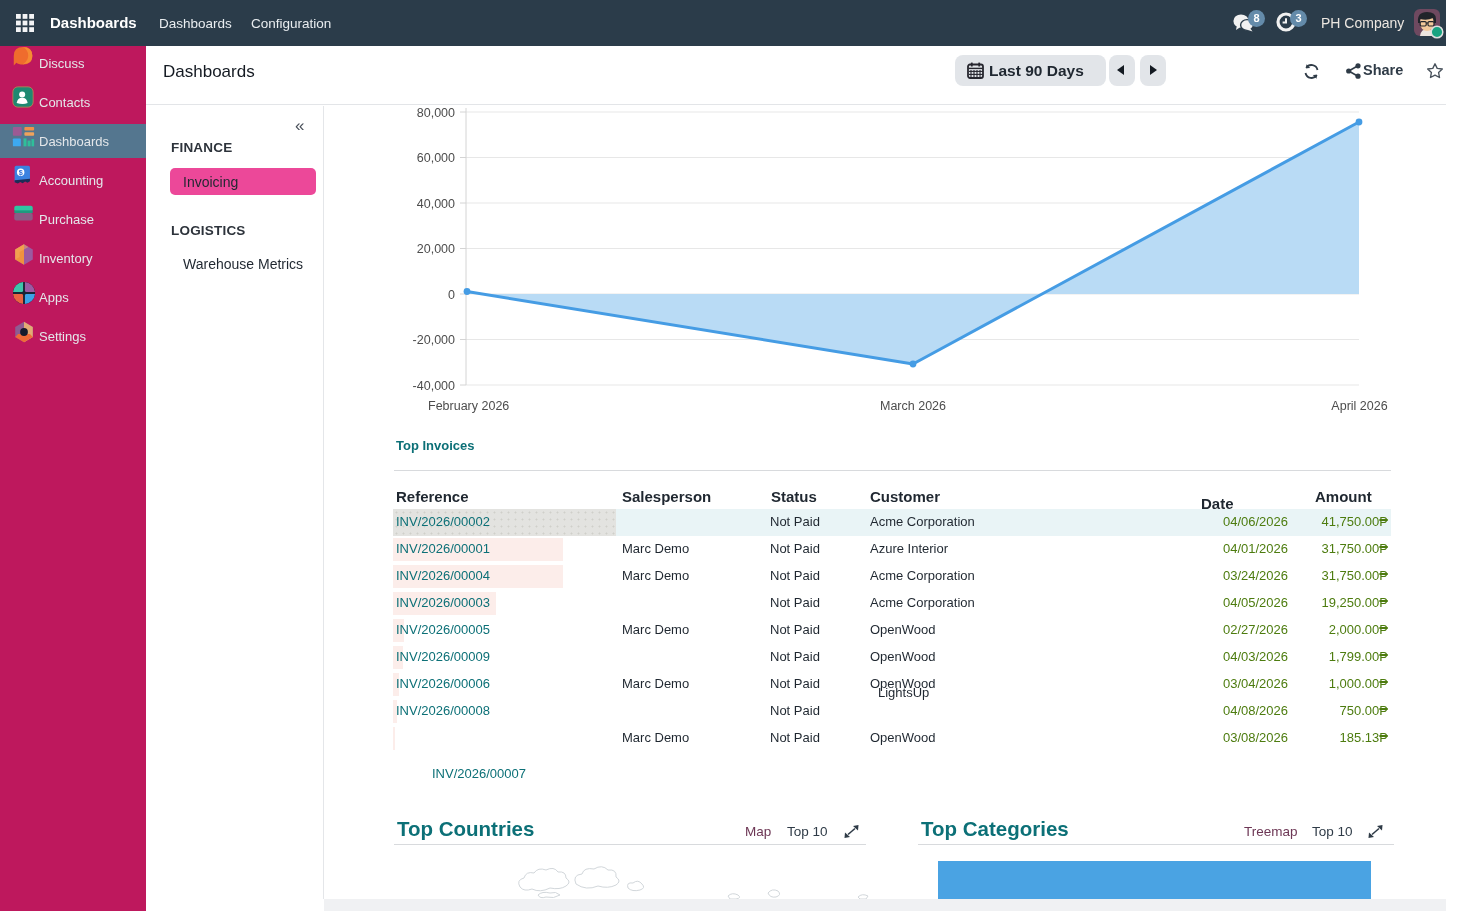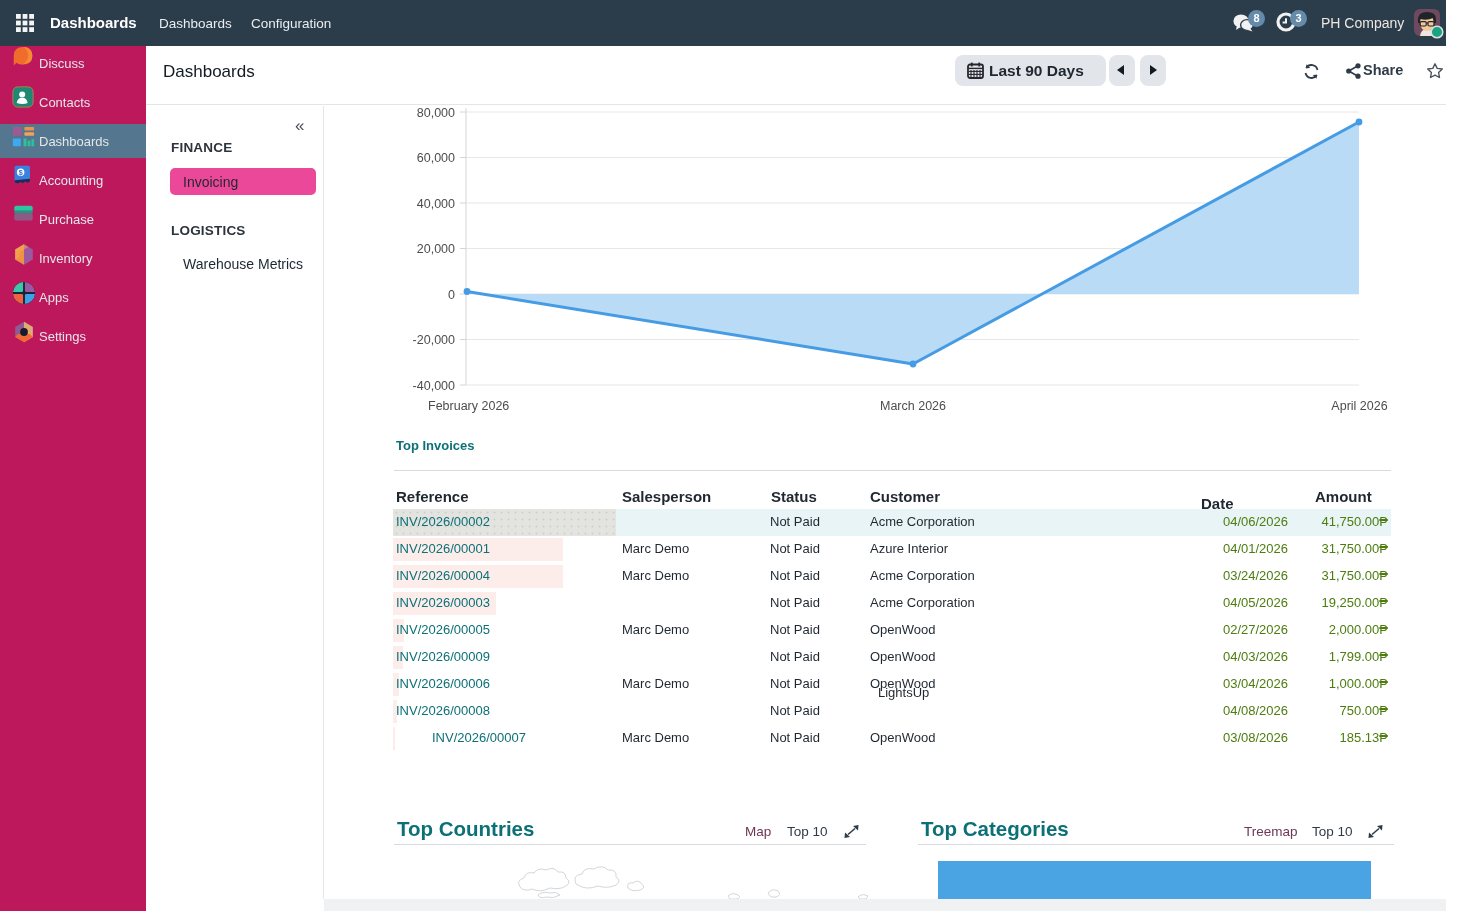--- a/index.html
+++ b/index.html
@@ -313,21 +313,21 @@
     <div class="cell" style="left:622px;top:676px;">Marc Demo</div>
     <div class="cell" style="left:770px;top:676px;">Not Paid</div>
     <div class="cell" style="left:870px;top:676px;">OpenWood</div>
     <div class="num" style="left:1188px;top:676px;width:100px;">03/04/2026</div>
     <div class="num" style="left:1238px;top:676px;width:150px;">1,000.00₱</div>
     <div class="ref" style="top:703px;">INV/2026/00008</div>
     <div class="cell" style="left:770px;top:703px;">Not Paid</div>
     <div class="cell" style="left:870px;top:685px;margin-left:8px;">LightsUp</div>
     <div class="num" style="left:1188px;top:703px;width:100px;">04/08/2026</div>
     <div class="num" style="left:1238px;top:703px;width:150px;">750.00₱</div>
-    <div class="ref" style="top:730px;padding-left:36px;">INV/2026/00007</div>
+    <div class="ref" style="top:766px;padding-left:36px;">INV/2026/00007</div>
     <div class="cell" style="left:622px;top:730px;">Marc Demo</div>
     <div class="cell" style="left:770px;top:730px;">Not Paid</div>
     <div class="cell" style="left:870px;top:730px;">OpenWood</div>
     <div class="num" style="left:1188px;top:730px;width:100px;">03/08/2026</div>
     <div class="num" style="left:1238px;top:730px;width:150px;">185.13₱</div>
 
     <div class="abs" style="left:397px;top:817px;font-size:20.5px;font-weight:bold;color:#0c7077;">Top Countries</div>
     <div class="abs" style="left:745px;top:824px;font-size:13.5px;color:#6d3755;">Map</div>
     <div class="abs" style="left:787px;top:824px;font-size:13.5px;color:#2f3b47;">Top 10</div>
     <svg class="abs" style="left:844px;top:825px" width="15" height="13" viewBox="0 0 15 13">

